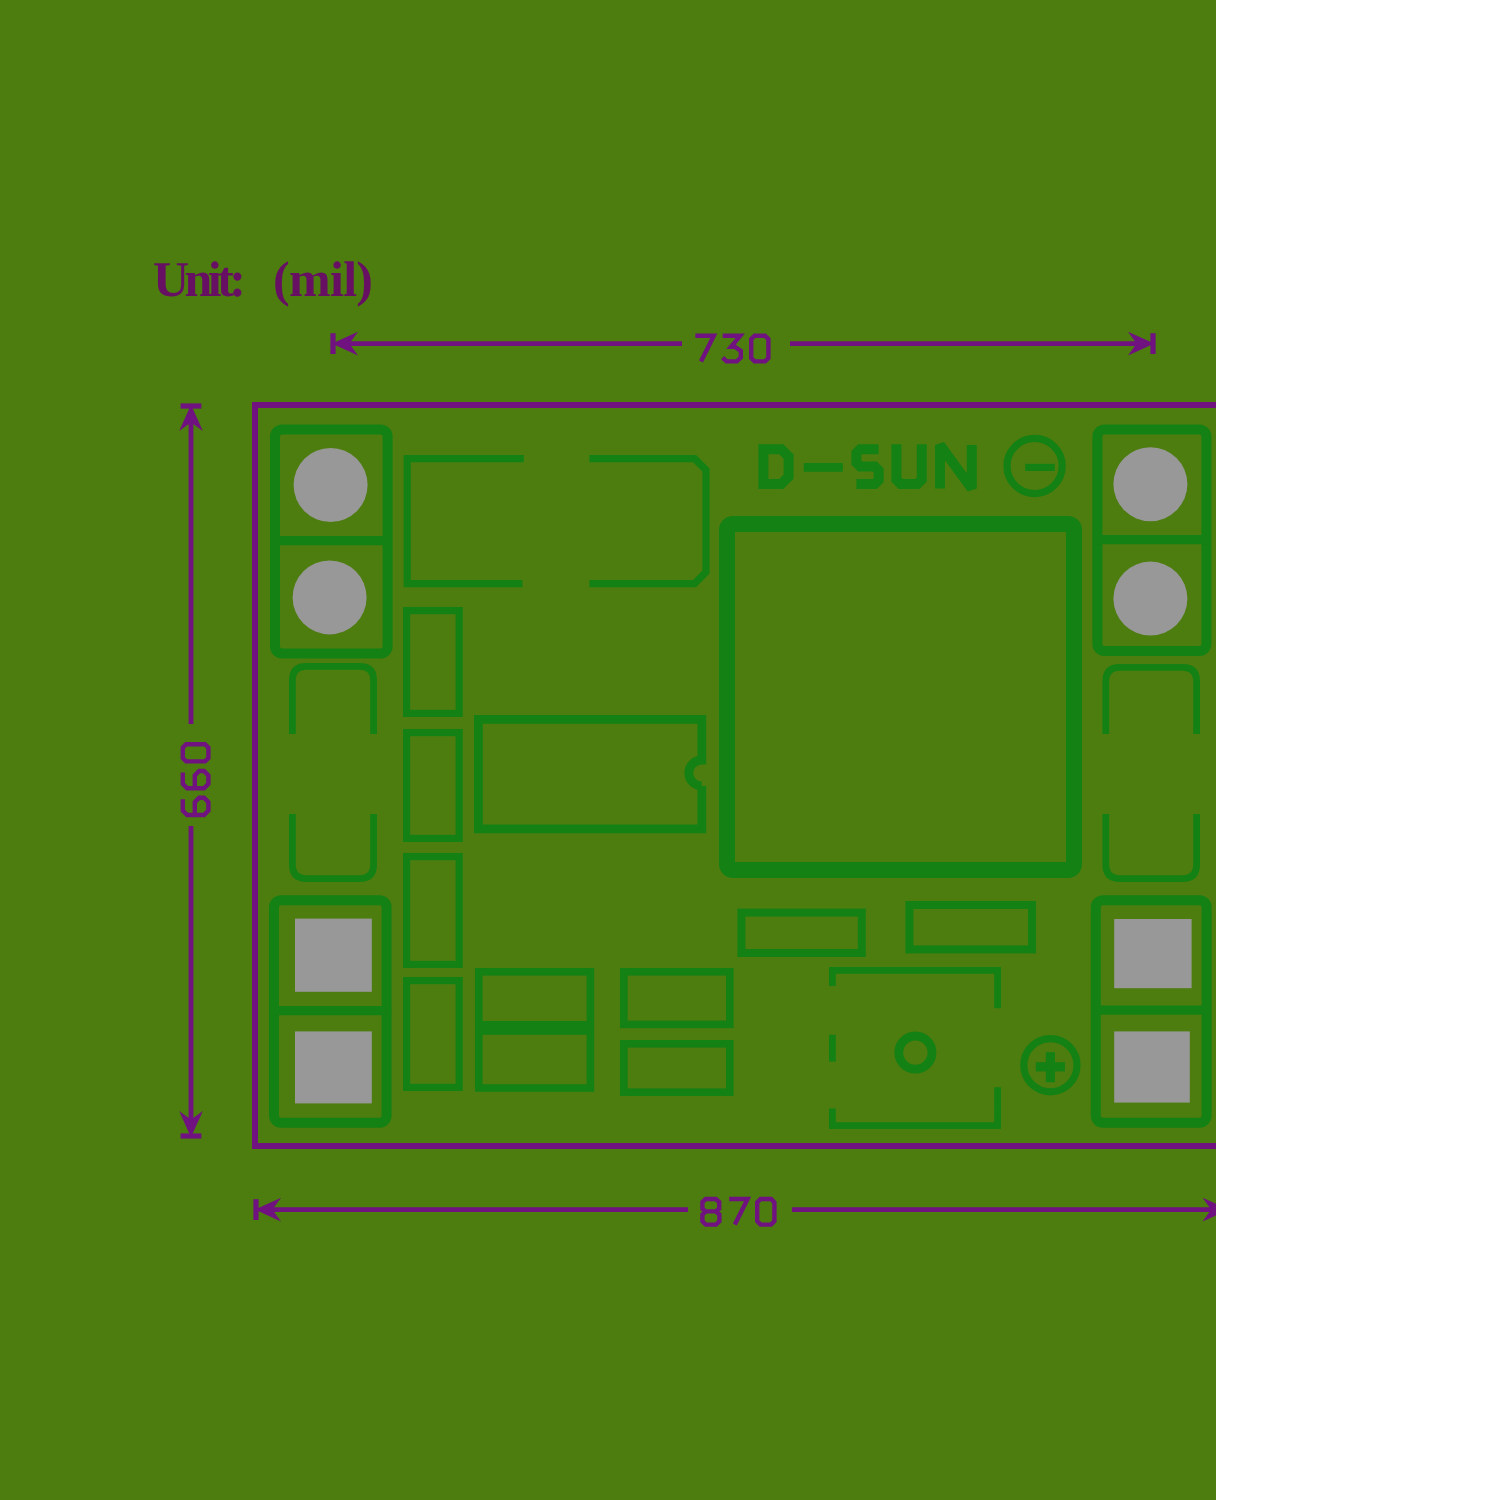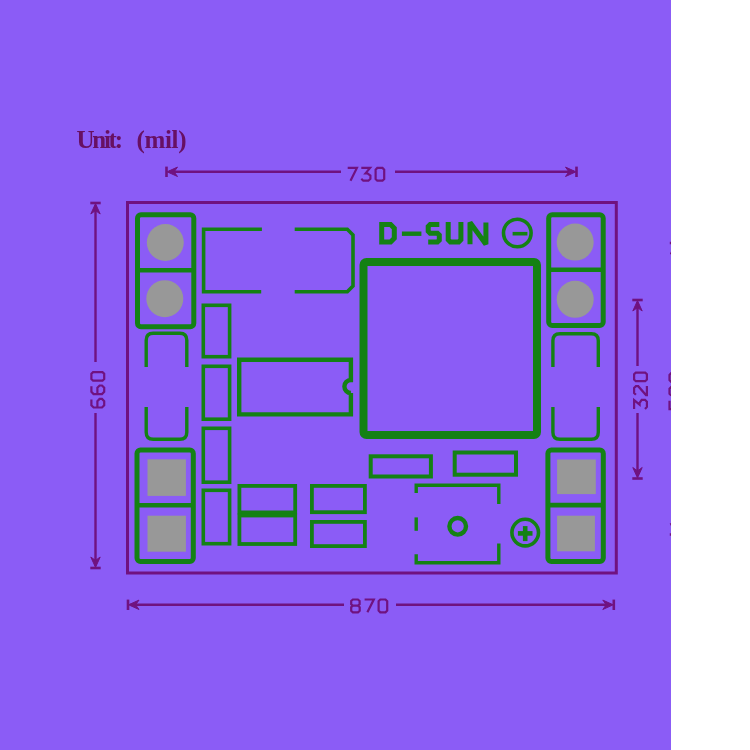--- a/index.html
+++ b/index.html
@@ -1,16 +1,16 @@
 <!DOCTYPE html>
 <html><head>
 <meta charset="utf-8">
 <style>
   html,body{margin:0;padding:0;background:#ffffff;}
-  #stage{position:relative;width:671px;height:750px;background:#8b5cf6;overflow:hidden;}
+  #stage{position:relative;width:608px;height:750px;background:#4d7c0f;overflow:hidden;}
   svg{position:absolute;left:0;top:0;}
 </style>
 </head>
 <body>
 <div id="stage">
 <svg width="750" height="750" viewBox="0 0 750 750" font-family="'Liberation Serif', serif">
 <defs>
 
   <path id="g0" d="M2.7,1.1 H7.9 L9.6,2.8 V12.2 L7.9,13.9 H2.7 L1.0,12.2 V2.8 Z"></path>
   <path id="g2" d="M1.0,2.9 L2.8,1.1 H7.9 L9.6,2.9 V5.2 L0.7,13.0 V13.9 H9.9"></path>

